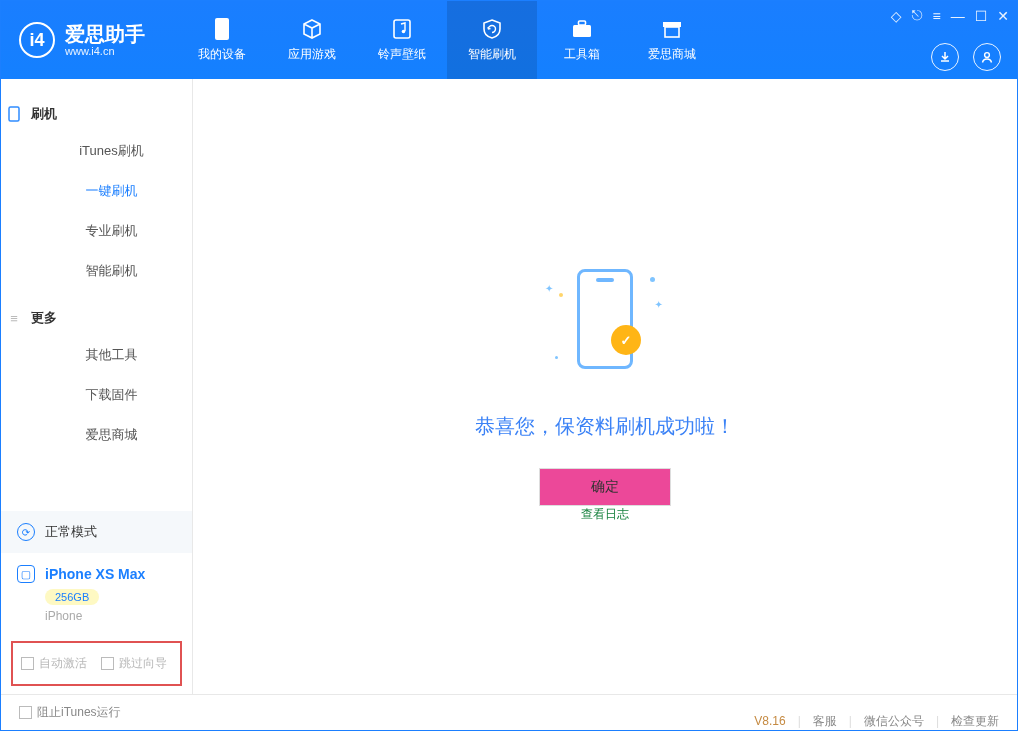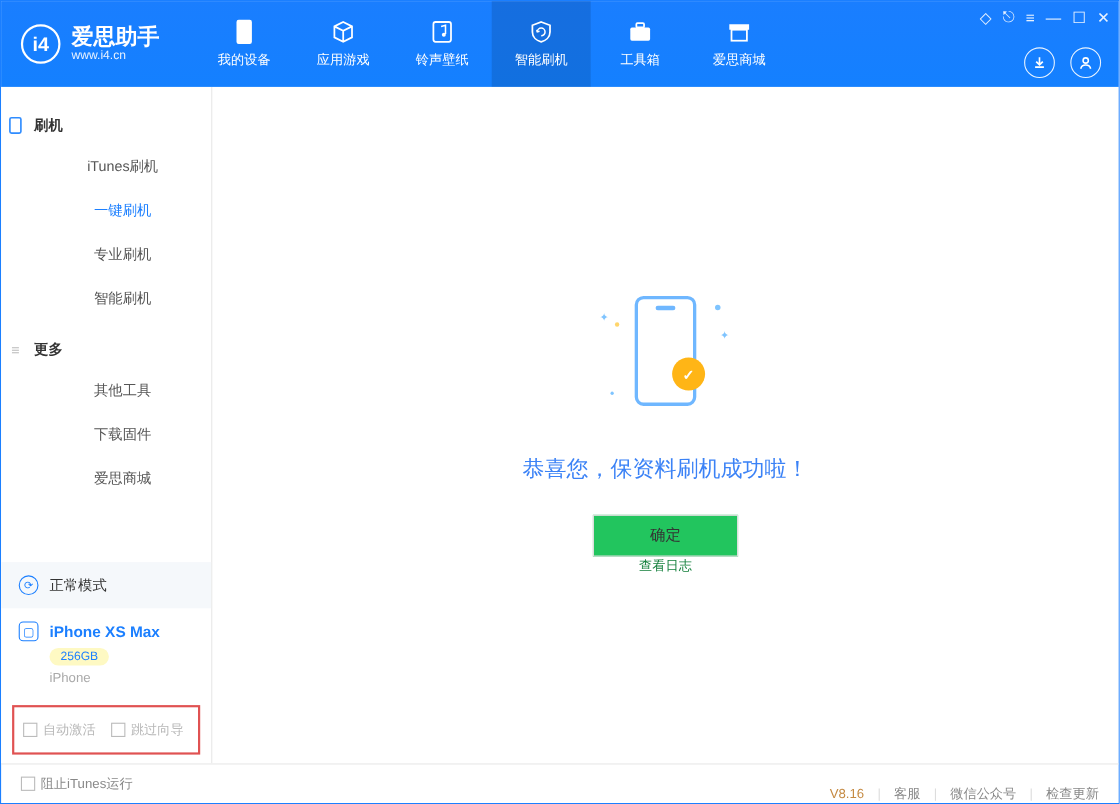--- a/index.html
+++ b/index.html
@@ -57,21 +57,21 @@
 .check-badge { position: absolute; right: 24px; bottom: 24px; width: 30px; height: 30px; border-radius: 50%; background: #ffb516; display: flex; align-items: center; justify-content: center; color: #fff; font-weight: bold; }
 .dot { position: absolute; border-radius: 50%; }
 .d1 { width: 5px; height: 5px; background: #7fc4ff; top: 18px; right: 10px; }
 .d2 { width: 4px; height: 4px; background: #ffd56b; left: 14px; top: 34px; }
 .d3 { width: 3px; height: 3px; background: #7fc4ff; left: 10px; bottom: 20px; }
 .star { position: absolute; color: #7fc4ff; font-size: 10px; }
 .s1 { top: 24px; left: 0; }
 .s2 { right: 2px; top: 40px; }
 
 .result-title { margin-top: 34px; font-size: 20px; color: #3b82f6; font-weight: 500; }
-.ok-btn { margin-top: 28px; width: 132px; height: 38px; border: 1px solid #ddd; background: #22c55e; color: #333; font-size: 14px; cursor: pointer; }
+.ok-btn { margin-top: 28px; width: 132px; height: 38px; border: 1px solid #ddd; background: #ec4899; color: #333; font-size: 14px; cursor: pointer; }
 .log-link { color: #15803d; font-size: 12px; cursor: pointer; }
 
 
 .footer { height: 36px; border-top: 1px solid #e8e8e8; display: flex; padding: 0 18px; font-size: 12px; color: #888; }
 .footer .chk { color: #888; }
 .footer-right { margin-left: auto; display: flex; align-items: center; gap: 12px; margin-top: 17px; }
 .ver { color: #c58a42; }
 .sep { color: #ddd; }
 .flink { cursor: pointer; color: #888; }
 

